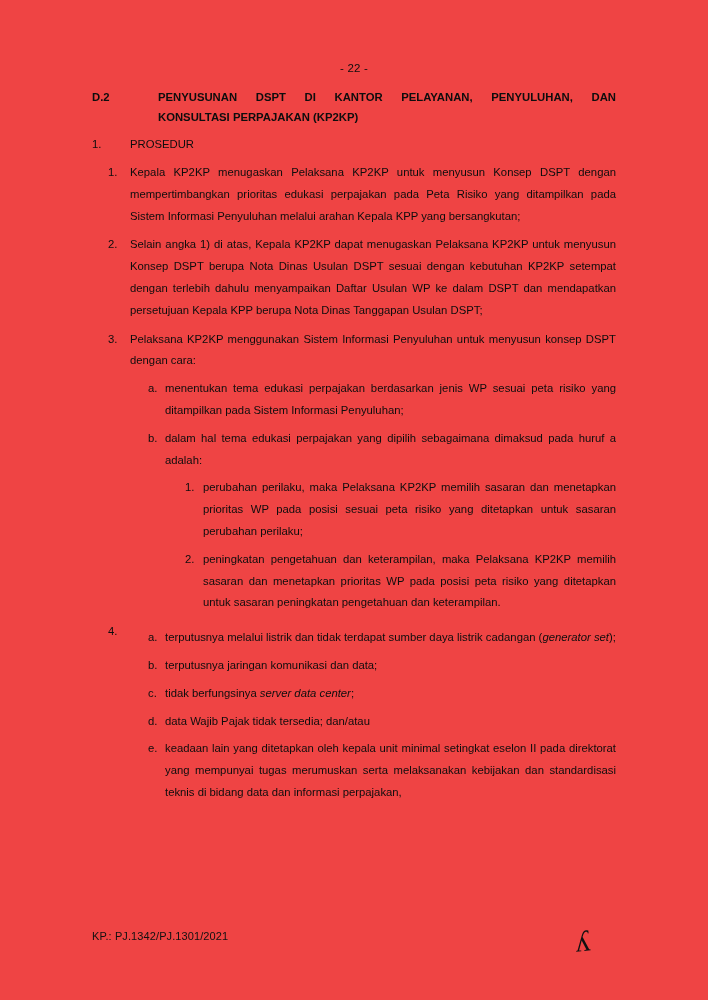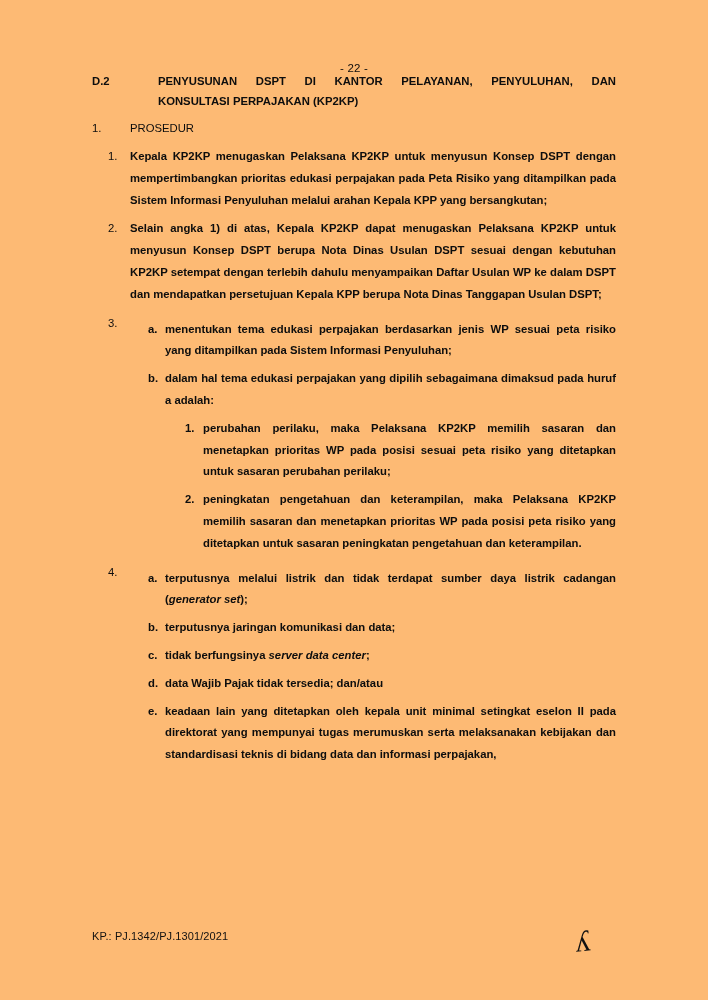--- a/index.html
+++ b/index.html
@@ -8,35 +8,35 @@
     background: #ffffff;
   }
   body {
     font-family: "Liberation Sans", sans-serif;
     color: #0d0d0d;
   }
   .page {
     position: relative;
     width: 708px;
     height: 1000px;
-    background: #fdba74;
+    background: #ef4444;
     box-sizing: border-box;
     overflow: hidden;
   }
   .page-number {
     text-align: center;
     font-size: 11.5px;
     margin-top: 62px;
     letter-spacing: 0.2px;
   }
   .content {
     position: absolute;
     left: 92px;
     right: 92px;
-    top: 72px;
+    top: 88px;
   }
   
   .heading {
     display: flex;
     font-weight: bold;
     font-size: 11.3px;
     line-height: 1.75;
     margin-bottom: 6px;
   }
   .heading .tag {
@@ -75,21 +75,20 @@
   }
   .itemA .mk {
     width: 22px;
     flex: 0 0 22px;
     padding-left: 16px;
     box-sizing: content-box;
   }
   .itemA .bd {
     flex: 1;
     text-align: justify;
-    font-weight: bold;
   }
   
   .listB {
     margin-top: 2px;
   }
   .itemB {
     display: flex;
     font-size: 11.3px;
     line-height: 1.93;
     margin-top: 6px;
@@ -182,20 +181,21 @@
       </div>
 
       <div class="itemA">
         <div class="mk">2.</div>
         <div class="bd">Selain angka 1) di atas, Kepala KP2KP dapat menugaskan Pelaksana KP2KP untuk menyusun Konsep DSPT berupa Nota Dinas Usulan DSPT sesuai dengan kebutuhan KP2KP setempat dengan terlebih dahulu menyampaikan Daftar Usulan WP ke dalam DSPT dan mendapatkan persetujuan Kepala KPP berupa Nota Dinas Tanggapan Usulan DSPT;</div>
       </div>
 
       <div class="itemA">
         <div class="mk">3.</div>
         <div class="bd">
+          <div>Pelaksana KP2KP menggunakan Sistem Informasi Penyuluhan untuk menyusun konsep DSPT dengan cara:</div>
           <div class="listB">
             <div class="itemB">
               <div class="mk">a.</div>
               <div class="bd">menentukan tema edukasi perpajakan berdasarkan jenis WP sesuai peta risiko yang ditampilkan pada Sistem Informasi Penyuluhan;</div>
             </div>
             <div class="itemB">
               <div class="mk">b.</div>
               <div class="bd">
                 <div>dalam hal tema edukasi perpajakan yang dipilih sebagaimana dimaksud pada huruf a adalah:</div>
                 <div class="listC">

